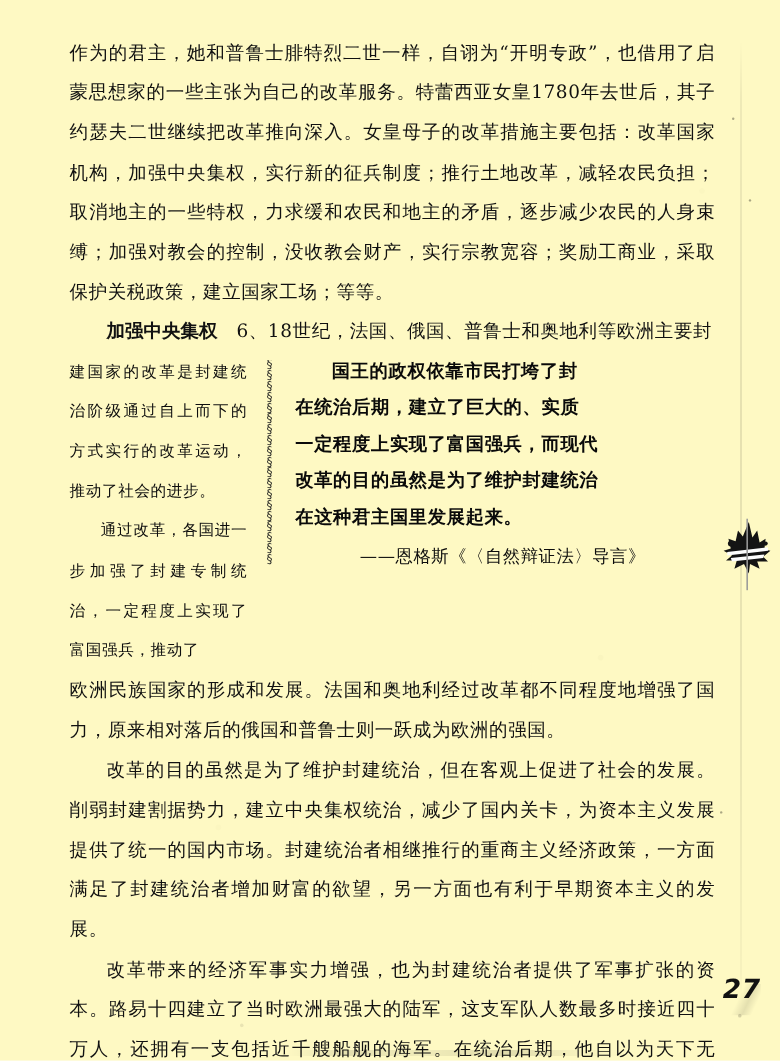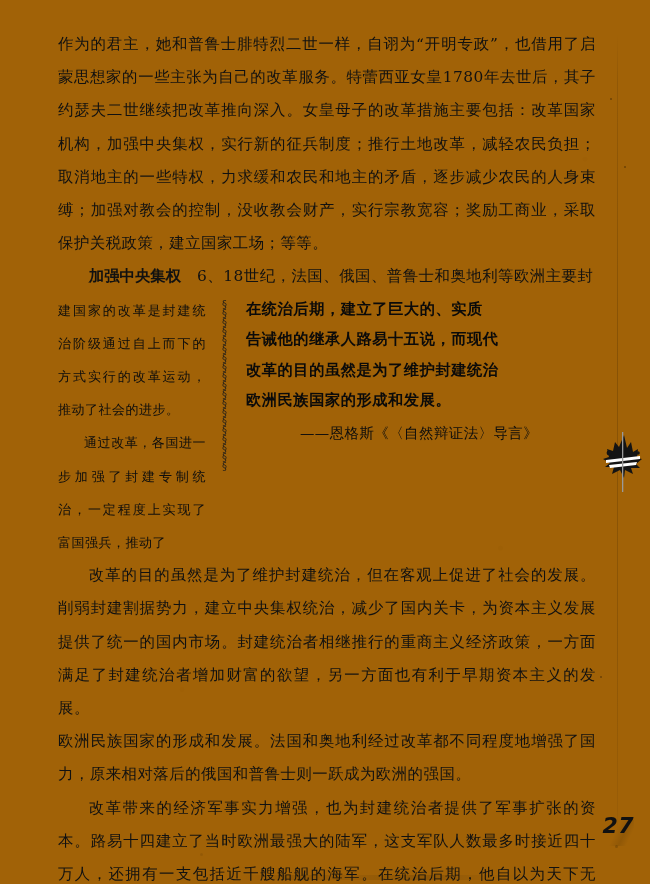--- a/index.html
+++ b/index.html
@@ -14,21 +14,21 @@
     position: relative;
     overflow: hidden;
     font-family: "DejaVu Serif", "Liberation Serif", serif;
     color: #0d0d0d;
   }
 
   
   #page {
     position: absolute;
     inset: 0;
-    background: #a16207;
+    background: #fef9c3;
   }
   .scan-noise {
     position: absolute;
     inset: 0;
     pointer-events: none;
     background:
       radial-gradient(circle at 12% 8%,  rgba(0,0,0,0.022) 0 2px, transparent 3px),
       radial-gradient(circle at 48% 31%, rgba(0,0,0,0.018) 0 2px, transparent 3px),
       radial-gradient(circle at 77% 62%, rgba(0,0,0,0.020) 0 2px, transparent 3px),
       radial-gradient(circle at 28% 78%, rgba(0,0,0,0.016) 0 2px, transparent 3px),
@@ -245,31 +245,32 @@
             <div class="knot" style="top: 117px;">§</div>
             <div class="knot" style="top: 126px;">§</div>
             <div class="knot" style="top: 135px;">§</div>
             <div class="knot" style="top: 144px;">§</div>
             <div class="knot" style="top: 153px;">§</div>
             <div class="knot" style="top: 162px;">§</div>
           </div>
       </div>
 
       <div class="quote-box">
+        <p class="qline first">国王的政权依靠市民打垮了封</p>
         <p class="qline">在统治后期，建立了巨大的、实质</p>
-        <p class="qline">告诫他的继承人路易十五说，而现代</p>
+        <p class="qline">一定程度上实现了富国强兵，而现代</p>
         <p class="qline">改革的目的虽然是为了维护封建统治</p>
-        <p class="qline">欧洲民族国家的形成和发展。</p>
+        <p class="qline">在这种君主国里发展起来。</p>
         <p class="quote-attrib">——恩格斯《〈自然辩证法〉导言》</p>
       </div>
     </div>
 
     <div id="body-paragraphs">
+        <p class="body-par">欧洲民族国家的形成和发展。法国和奥地利经过改革都不同程度地增强了国力，原来相对落后的俄国和普鲁士则一跃成为欧洲的强国。</p>
         <p class="body-par indent">改革的目的虽然是为了维护封建统治，但在客观上促进了社会的发展。削弱封建割据势力，建立中央集权统治，减少了国内关卡，为资本主义发展提供了统一的国内市场。封建统治者相继推行的重商主义经济政策，一方面满足了封建统治者增加财富的欲望，另一方面也有利于早期资本主义的发展。</p>
-        <p class="body-par">欧洲民族国家的形成和发展。法国和奥地利经过改革都不同程度地增强了国力，原来相对落后的俄国和普鲁士则一跃成为欧洲的强国。</p>
         <p class="body-par indent">改革带来的经济军事实力增强，也为封建统治者提供了军事扩张的资本。路易十四建立了当时欧洲最强大的陆军，这支军队人数最多时接近四十万人，还拥有一支包括近千艘船舰的海军。在统治后期，他自以为天下无敌，可以为所欲为，称霸欧洲，同欧洲许多国家作战，极大地消耗了法国的国力。直到临终前，他才有所醒悟，告诫他的继承人路易十五说：“我过去太好战了，不要在这方面学我，也不要学我太花钱。”</p>
       </div>
 
   </div>
 
   <div class="margin-ornament">
     <svg width="46" height="60" viewBox="0 0 46 60" aria-hidden="true">
       <g fill="#141414">
         <path d="M24 3 L27 16 L31 10 L33 20 L38 17 L37 26 L42 27 L36 32 L40 36 L31 36 L33 42 L25 38 L24 46 L20 38 L12 42 L14 35 L5 35 L10 31 L3 27 L9 25 L7 17 L13 19 L15 10 L19 15 Z"></path>
         <path d="M6 28 L40 24 L40 27 L6 31 Z" fill="#fdfdfd"></path>

